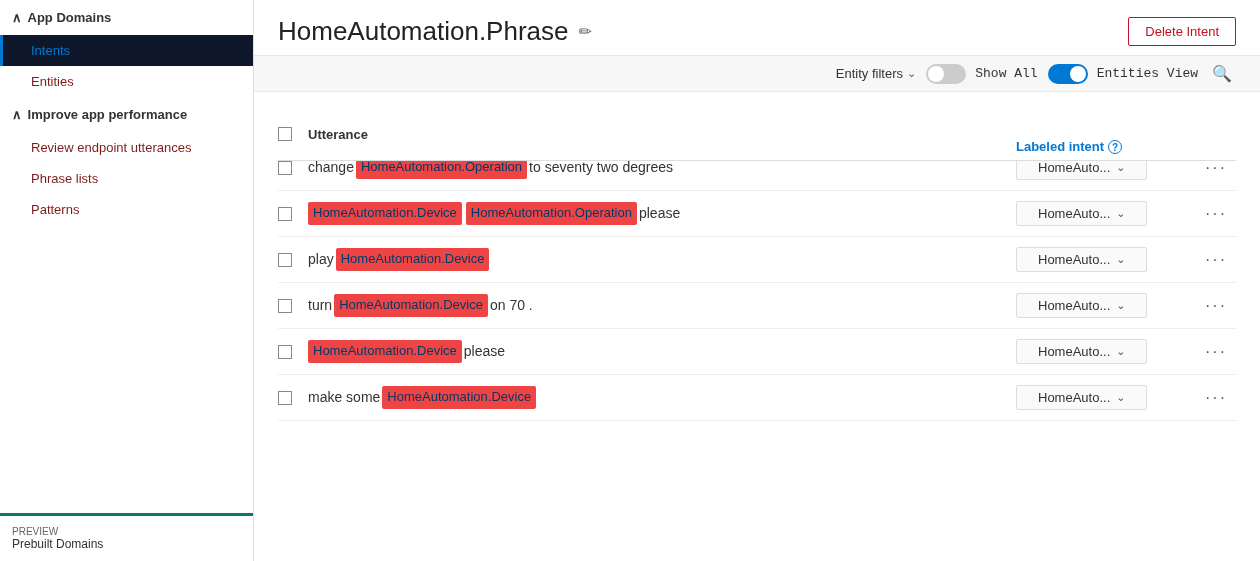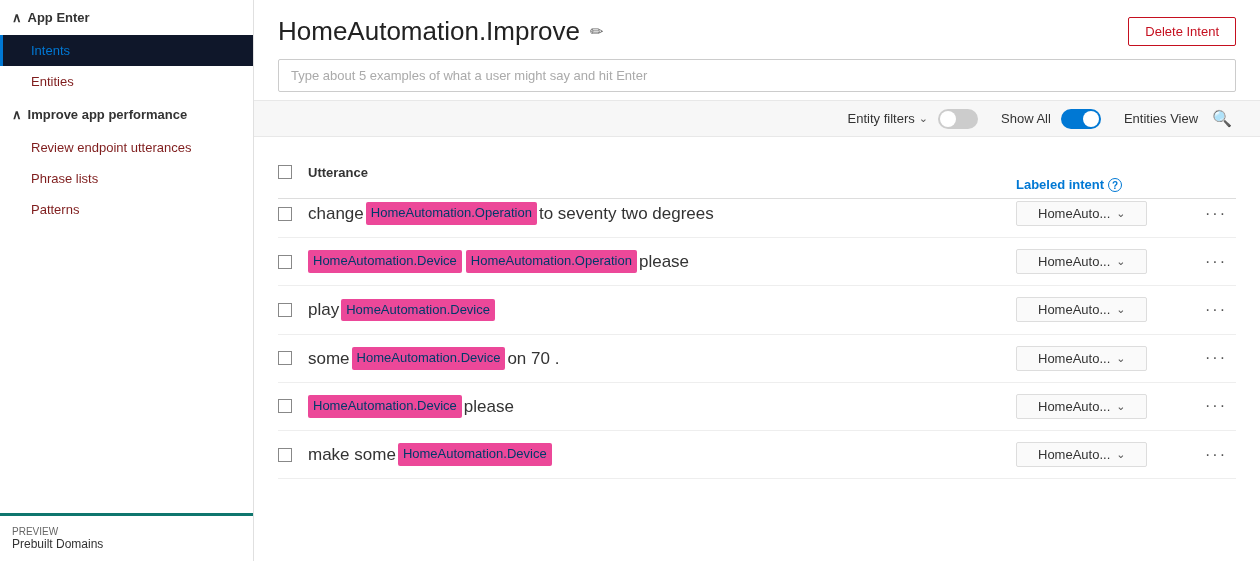--- a/index.html
+++ b/index.html
@@ -118,23 +118,24 @@
       display: flex;
       align-items: center;
       gap: 4px;
     }
     .chevron-down { font-size: 11px; color: #555; }
 
     
     .toggle-wrap {
       display: flex;
       align-items: center;
-      gap: 23px;
-      font-size: 13px;
-      color: #333;
+      gap: 9px;
+      font-size: 13px;
+      color: #333;
+      font-family: Liberation Mono, monospace;
     }
     .toggle {
       position: relative;
       width: 40px;
       height: 20px;
       display: inline-block;
     }
     .toggle-track {
       width: 40px;
       height: 20px;
@@ -170,21 +171,21 @@
       overflow-y: auto;
       padding: 0 24px;
     }
     .table-header-row {
       display: flex;
       align-items: center;
       border-bottom: 1px solid #ddd;
       padding: 6px 0;
       background: #fff;
       position: sticky;
-      top: 9px;
+      top: 16px;
     }
     .col-check { width: 30px; flex-shrink: 0; }
     .col-utterance { flex: 1; font-size: 13px; font-weight: 600; color: #333; }
     .col-intent { width: 180px; flex-shrink: 0; font-size: 13px; font-weight: 600; color: #0078d4; display: flex; align-items: center; gap: 4px; margin-top: 25px; }
     .col-actions { width: 40px; flex-shrink: 0; }
 
     .question-icon {
       display: inline-block;
       width: 14px;
       height: 14px;
@@ -223,28 +224,28 @@
       flex: 1;
       font-size: 13px;
       color: #333;
       display: flex;
       align-items: center;
       flex-wrap: wrap;
       gap: 2px;
       line-height: 1.6;
     }
     .entity-tag {
-      background: #ec4899;
+      background: #ef4444;
       color: #003a6a;
       border-radius: 2px;
       padding: 1px 5px;
       font-size: 13px;
       cursor: pointer;
     }
-    .plain-text { font-size: 17px; }
+    .plain-text { font-size: 14px; }
 
     .intent-cell {
       width: 180px;
       flex-shrink: 0;
       display: flex;
       align-items: center;
       gap: 0;
     }
     .intent-dropdown {
       display: flex;
@@ -282,21 +283,21 @@
       background: #fff;
       cursor: pointer;
     }
   </style>
 </head>
 <body>
 
 <div class="sidebar">
   <div class="sidebar-section-header">
     <span>∧</span>
-    <span>App Enter</span>
+    <span>App Domains</span>
   </div>
   <div class="sidebar-item active">
     <span>Intents</span>
   </div>
   <div class="sidebar-item">
     <span>Entities</span>
   </div>
 
   <div class="sidebar-section-header">
     <span>∧</span>
@@ -316,29 +317,26 @@
   <div class="sidebar-footer">
     <span class="preview-label">PREVIEW</span>
     <span>Prebuilt Domains</span>
   </div>
 </div>
 
 <div class="main">
 
   <div class="main-header">
     <div class="main-title">
-      <span>HomeAutomation.Improve</span>
+      <span>HomeAutomation.Phrase</span>
       <span class="edit-icon">✏</span>
     </div>
     <button class="delete-btn">Delete Intent</button>
   </div>
 
-  <div class="utterance-input-bar">
-    <span style="color:#aaa;">Type about 5 examples of what a user might say and hit Enter</span>
-  </div>
 
   <div class="toolbar">
     <div class="entity-filters-label">
       <span>Entity filters</span>
       <span class="chevron-down">⌄</span>
     </div>
 
     <div class="toggle-wrap">
       <div class="toggle">
         <div class="toggle-track">
@@ -432,21 +430,21 @@
           </div>
           <div class="actions-cell">
             <span class="three-dots">···</span>
           </div>
         </div>
         <div class="table-row">
           <div class="checkbox-cell">
             <div class="checkbox-el"></div>
           </div>
           <div class="utterance-cell">
-            <span class="plain-text">some </span>
+            <span class="plain-text">turn </span>
             <span class="entity-tag">HomeAutomation.Device</span>
             <span class="plain-text"> on 70 .</span>
           </div>
           <div class="intent-cell">
             <div class="intent-dropdown">
               <span>HomeAuto...</span>
               <span class="chev">⌄</span>
             </div>
           </div>
           <div class="actions-cell">

